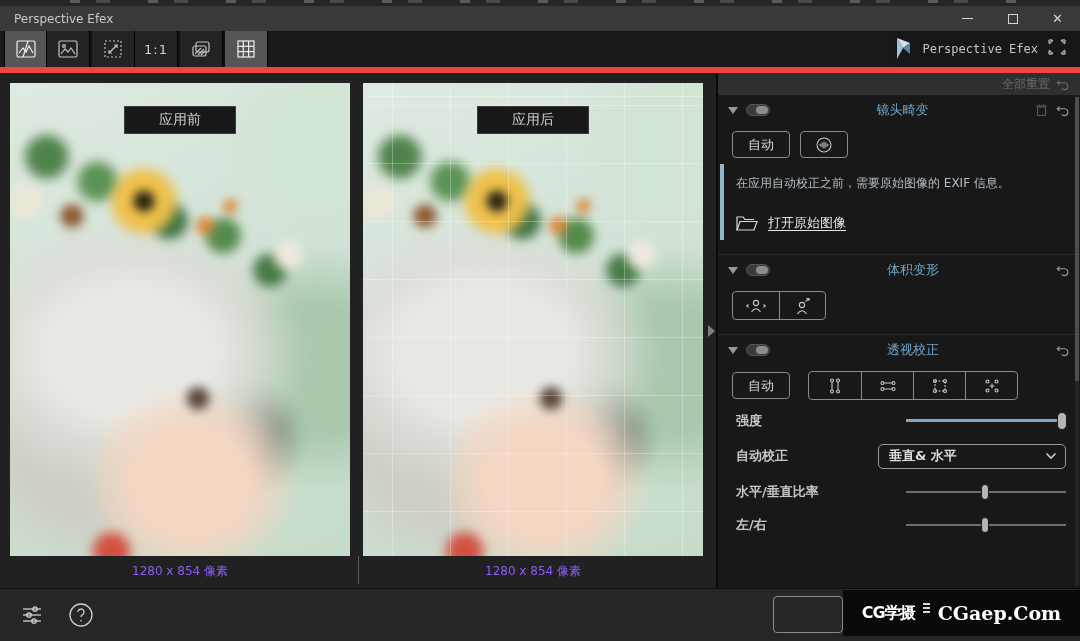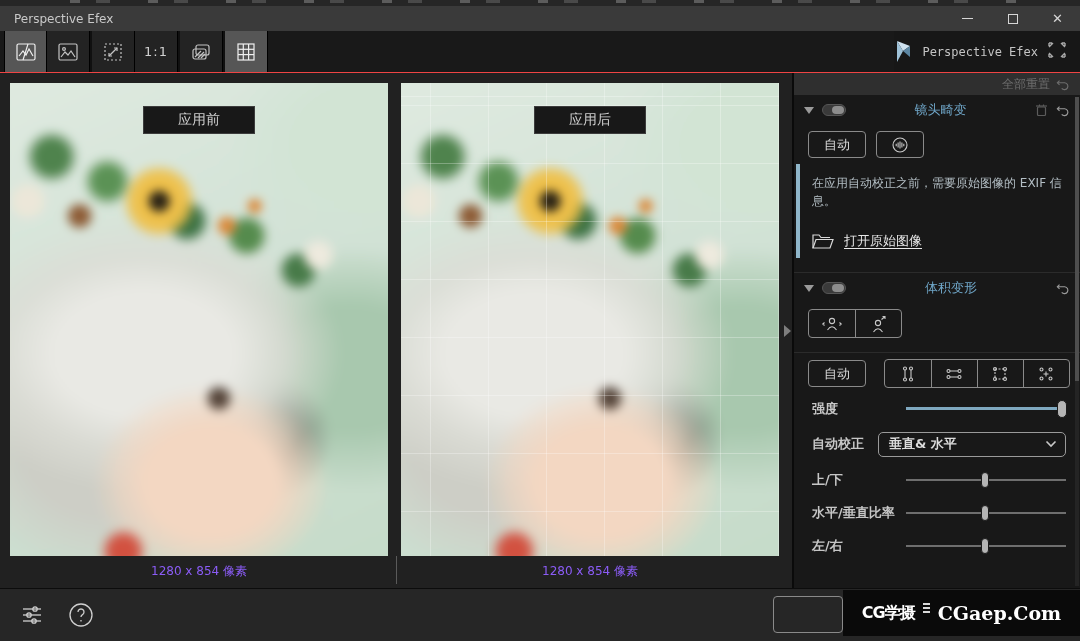--- a/index.html
+++ b/index.html
@@ -15,21 +15,21 @@
   
   .titlebar { height:25px; background:#3a3a3a; display:flex; align-items:center; padding:0 0 0 14px; }
   .titlebar .title { color:#c9c9c9; font-size:12px; }
   .win-controls { margin-left:auto; display:flex; height:100%; }
   .win-btn { width:45px; height:100%; display:flex; align-items:center; justify-content:center; color:#d6d6d6; cursor:pointer; }
   .min-glyph { width:11px; height:1px; background:#d6d6d6; display:block; }
   .max-glyph { width:10px; height:10px; border:1px solid #d6d6d6; display:block; }
   .close-glyph { font-size:13px; line-height:1; }
 
   
-  .toolbar { height:42px; background:#191919; border-bottom:1px solid #ef4444; display:flex; align-items:stretch; }
+  .toolbar { height:42px; background:#191919; border-bottom:6px solid #ef4444; display:flex; align-items:stretch; }
   .tool-btn { width:43px; display:flex; align-items:center; justify-content:center; background:#232323; border-right:1px solid #000; cursor:pointer; }
   .tool-btn.first { border-left:1px solid #000; margin-left:4px; }
   .tool-btn.active { background:#565656; }
   .tool-btn svg { stroke:#c3c3c3; fill:none; stroke-width:1.2; }
   .tool-btn.active svg { stroke:#f0f0f0; }
   .tool-sep { width:2px; background:#101010; }
   .ratio-label { color:#d0d0d0; font-size:13px; letter-spacing:1px; }
   .toolbar-right { margin-left:auto; display:flex; align-items:center; gap:10px; padding-right:14px; background:#171717; }
   .brand-text { color:#c4c4c4; font-size:12px; font-family:"DejaVu Sans Mono","Liberation Mono",monospace; }
   .expand-icon svg { stroke:#a9a9a9; stroke-width:1.4; fill:none; }
@@ -70,21 +70,21 @@
     background-position:29px 22px; }
   .photo-tag { position:absolute; top:23px; left:50%; transform:translateX(-50%);
     background:#181818; border:1px solid #3c3c3c; color:#cfcfcf; font-size:14px;
     padding:4px 34px; white-space:nowrap; }
   .size-row { height:30px; display:flex; align-items:center; justify-content:center; color:#8b5cf6; font-size:12px; }
   .pane-divider { position:absolute; left:50%; bottom:4px; width:1px; height:28px; background:#5a5a5a; }
   .panel-collapse { position:absolute; right:-2px; top:250px; width:10px; height:16px; display:flex; align-items:center; cursor:pointer; z-index:3; }
   .panel-collapse .tri { width:0; height:0; border-left:7px solid #7e7e7e; border-top:6px solid transparent; border-bottom:6px solid transparent; }
 
   
-  .panel { width:288px; background:#181818; border-left:2px solid #0a0a0a; display:flex; flex-direction:column; position:relative; font-size:13px; }
+  .panel { width:364px; background:#181818; border-left:2px solid #0a0a0a; display:flex; flex-direction:column; position:relative; font-size:13px; }
   .panel-top { height:22px; background:#2f2f2f; display:flex; align-items:center; justify-content:flex-end; gap:6px; padding-right:10px; }
   .panel-top .reset-label { color:#6d6d6d; font-size:12px; cursor:pointer; }
   .panel-top svg { stroke:#6d6d6d; fill:none; stroke-width:1.3; }
 
   .section { border-bottom:1px solid #2b2b2b; padding-bottom:10px; }
   .section-header { display:flex; align-items:center; height:30px; padding:0 10px; gap:8px;justify-content:space-between; }
   .collapse-tri { width:0; height:0; border-top:7px solid #9a9a9a; border-left:5px solid transparent; border-right:5px solid transparent; cursor:pointer; }
   .mini-toggle { width:24px; height:12px; border-radius:6px; background:#3a3a3a; position:relative; cursor:pointer; border:1px solid #555; }
   .mini-toggle::after { content:""; position:absolute; right:1px; top:1px; width:12px; height:8px; border-radius:4px; background:#8d8d8d; }
   .section-title { flex:1; text-align:center; color:#6fa6c8; font-size:13px; cursor:default; }
@@ -329,20 +329,31 @@
                 <circle cx="10" cy="8" r="2.6"></circle>
                   <path d="M5.5 17 q4.5 -6.5 9 0"></path>
                 <path d="M13.5 4.5 L17 1.5 M14.5 1.5 h2.5 v2.5"></path>
               </svg>
             </span>
           </div>
         </div>
       </div>
 
       <div class="section" style="border-bottom:none">
+        <div class="section-header">
+          <span class="collapse-tri"></span>
+          <span class="mini-toggle"></span>
+          <span class="section-title">透视校正</span>
+          <span class="hdr-icons">
+            <svg width="14" height="13" viewBox="0 0 16 15" class="icon-undo">
+              <path d="M4 3 L1.5 5.5 L4 8"></path>
+                <path d="M1.5 5.5 H10 a4 4 0 1 1 -3.5 6.5"></path>
+            </svg>
+          </span>
+        </div>
         <div class="btn-row">
           <button class="ui-btn">自动</button>
           <div class="btn-group persp-group" style="margin-left:8px">
             <span class="g-btn">
               <svg width="18" height="18" viewBox="0 0 18 18">
                 <circle cx="6" cy="3.5" r="1.5"></circle>
                   <circle cx="6" cy="14.5" r="1.5"></circle>
                   <line x1="6" y1="5" x2="6" y2="13"></line>
                 <circle cx="12" cy="3.5" r="1.5"></circle>
                   <circle cx="12" cy="14.5" r="1.5"></circle>
@@ -393,27 +404,20 @@
         <div class="param-row" style="height:38px">
           <span class="param-label">自动校正</span>
           <div class="dropdown">
             <span class="dd-value">垂直&amp; 水平</span>
             <svg width="12" height="8" viewBox="0 0 12 8">
                 <path d="M1.5 1.5 L6 6 L10.5 1.5"></path>
               </svg>
           </div>
         </div>
 
-        <div class="param-row">
-          <span class="param-label">上/下</span>
-          <div class="slider">
-            <div class="track"></div>
-            <div class="handle" style="left: calc(50% - 5px);"></div>
-          </div>
-        </div>
 
         <div class="param-row">
           <span class="param-label">水平/垂直比率</span>
           <div class="slider">
             <div class="track"></div>
             <div class="handle" style="left: calc(50% - 5px);"></div>
           </div>
         </div>
 
         <div class="param-row">

